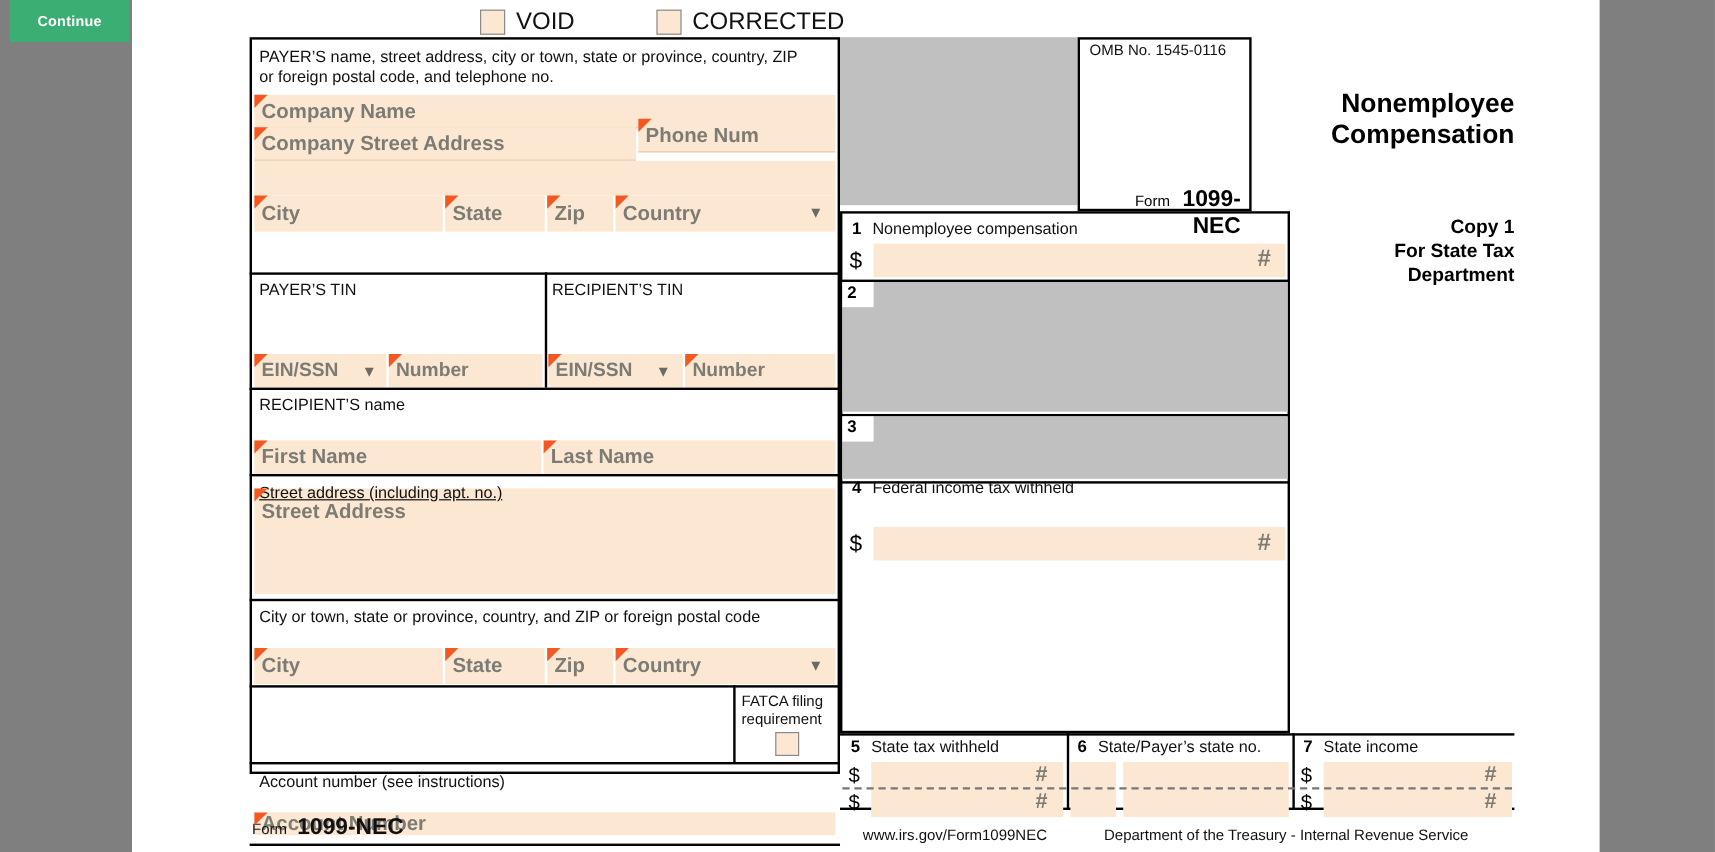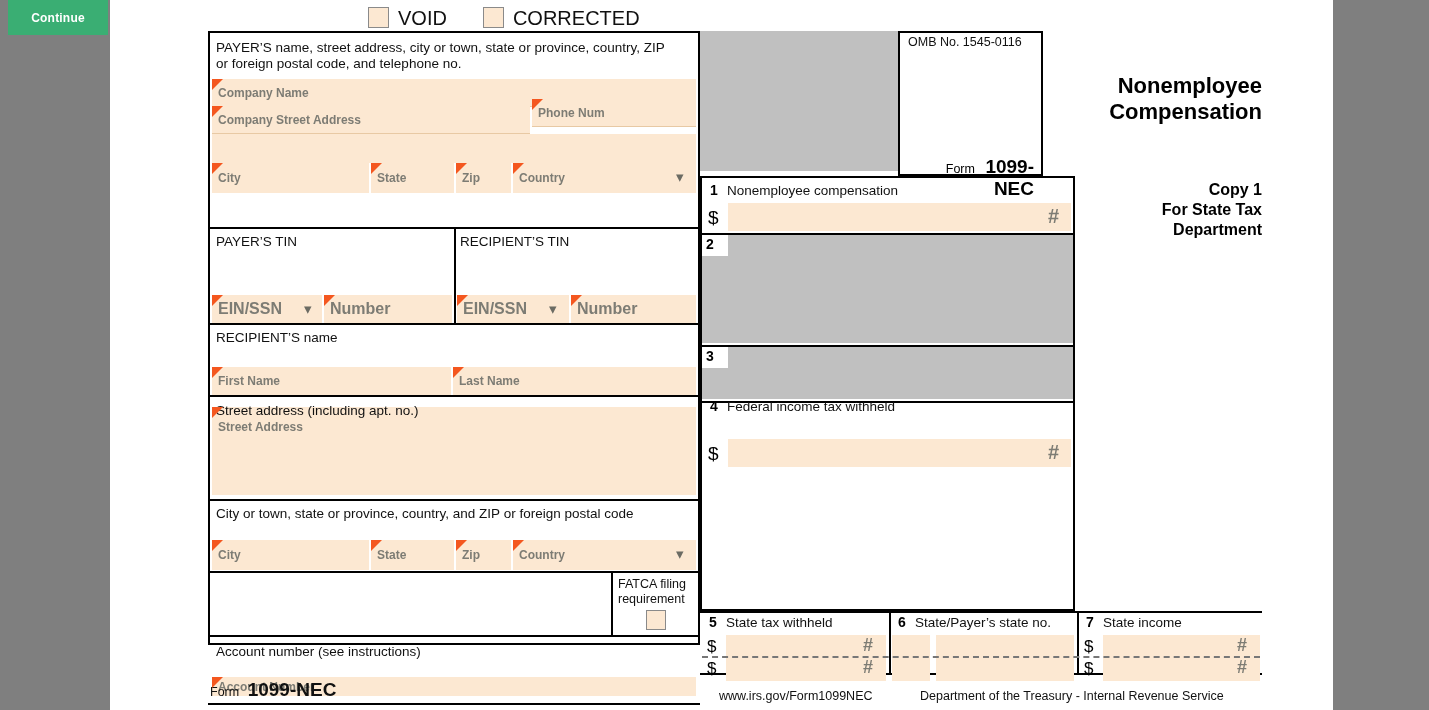--- a/index.html
+++ b/index.html
@@ -32,21 +32,21 @@
     font-family: "Liberation Sans", sans-serif;
     letter-spacing: .2px;
   }
 
   
   .topchecks {
     position: absolute; left: 368px; top: 5px;
     width: 400px; height: 26px;
     display: flex; align-items: center; gap: 36px;
   }
-  .chkgroup { display: flex; gap: 9px; }
+  .chkgroup { display: flex; align-items: center; gap: 9px; margin-left: 32px; }
   .chkbox {
     width: 21px; height: 21px;
     background: #fce8d2;
     border: 1px solid #8a8a8a;
     cursor: pointer;
   }
   .chklabel { font-size: 20px; color: #111; }
 
   
   .form {
@@ -62,21 +62,21 @@
   .boxnum   { font-size: 14px; font-weight: bold; color: #000; }
 
   
   .inp {
     position: absolute;
     background: #fce8d2;
     border: none;
     outline: none;
     color: #7d7c74;
     font-weight: bold;
-    font-size: 12px;
+    font-size: 17px;
     font-family: "Liberation Sans", sans-serif;
     padding: 0 0 0 6px;
     line-height: normal;
   }
   .inp::placeholder { color: #7d7c74; opacity: 1; font-weight: bold; }
   .inp.amt { text-align: right; padding-right: 8px; font-size: 18px; }
   .inp.small { font-size: 16px; }
   .underline { border-bottom: 1px solid #e8c9a4; }
 
   
@@ -184,21 +184,21 @@
 
     <div class="fbox" style="left:0;top:292px;width:492px;height:72px;border-top-width:2px;"></div>
     <div class="lbl" style="position:absolute;left:8px;top:299px;">RECIPIENT’S name</div>
     <div class="req" style="left:4px;top:336px;"></div>
     <input class="inp" style="left: 4px; top: 336px; width: 239px; height: 28px;" placeholder="First Name">
     <div class="req" style="left:245px;top:336px;"></div>
     <input class="inp" style="left: 245px; top: 336px; width: 243px; height: 28px;" placeholder="Last Name">
 
     <div class="fbox" style="left:0;top:364px;width:492px;height:104px;border-top-width:2px;"></div>
     <div class="inp" style="left:4px;top:376px;width:484px;height:88px;"></div>
-    <div class="lbl" style="position:absolute;left:8px;top:372px;z-index:3;">Street address (including apt. no.)</div>
+    <div class="lbl" style="position:absolute;left:8px;top:372px;z-index:3;text-decoration:underline;">Street address (including apt. no.)</div>
     <div class="req" style="left:4px;top:376px;"></div>
     <input class="inp" style="left: 4px; top: 382px; width: 484px; height: 28px; background: transparent; z-index: 4;" placeholder="Street Address">
 
     <div class="fbox" style="left:0;top:468px;width:492px;height:72px;border-top-width:2px;"></div>
     <div class="lbl" style="position:absolute;left:8px;top:475px;">City or town, state or province, country, and ZIP or foreign postal code</div>
     <div class="req" style="left:4px;top:509px;"></div>
     <input class="inp" style="left: 4px; top: 509px; width: 157px; height: 30px;" placeholder="City">
     <div class="req" style="left:163px;top:509px;"></div>
     <input class="inp" style="left: 163px; top: 509px; width: 83px; height: 30px;" placeholder="State">
     <div class="req" style="left:248px;top:509px;"></div>

